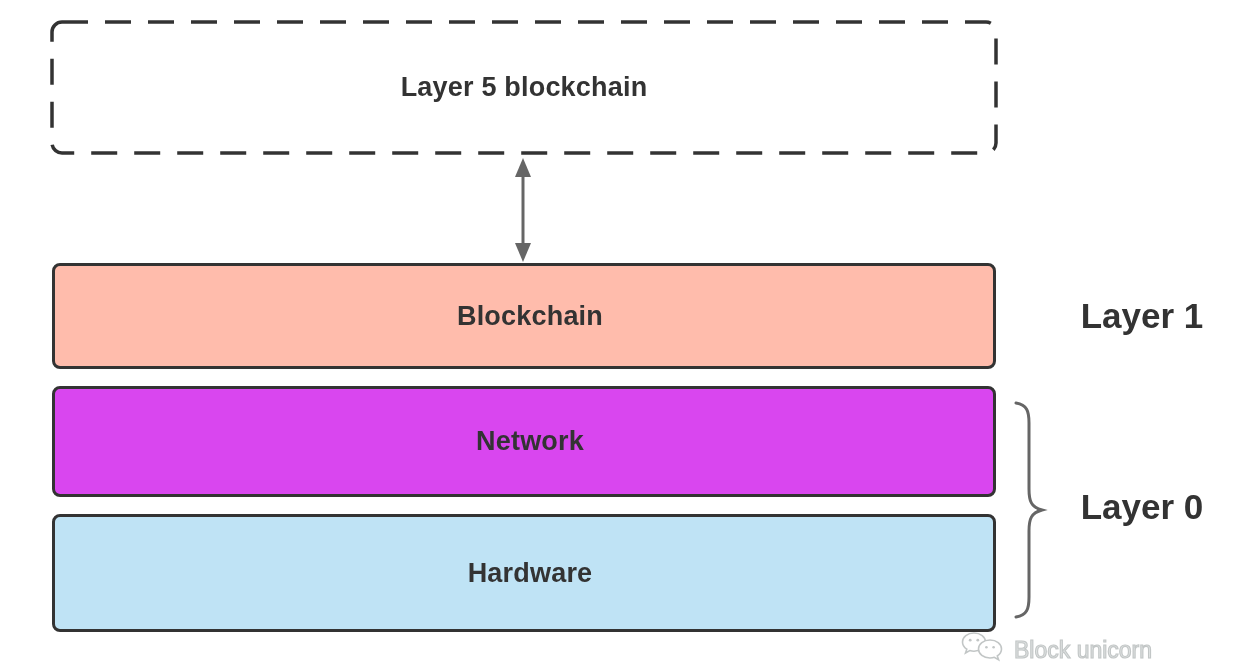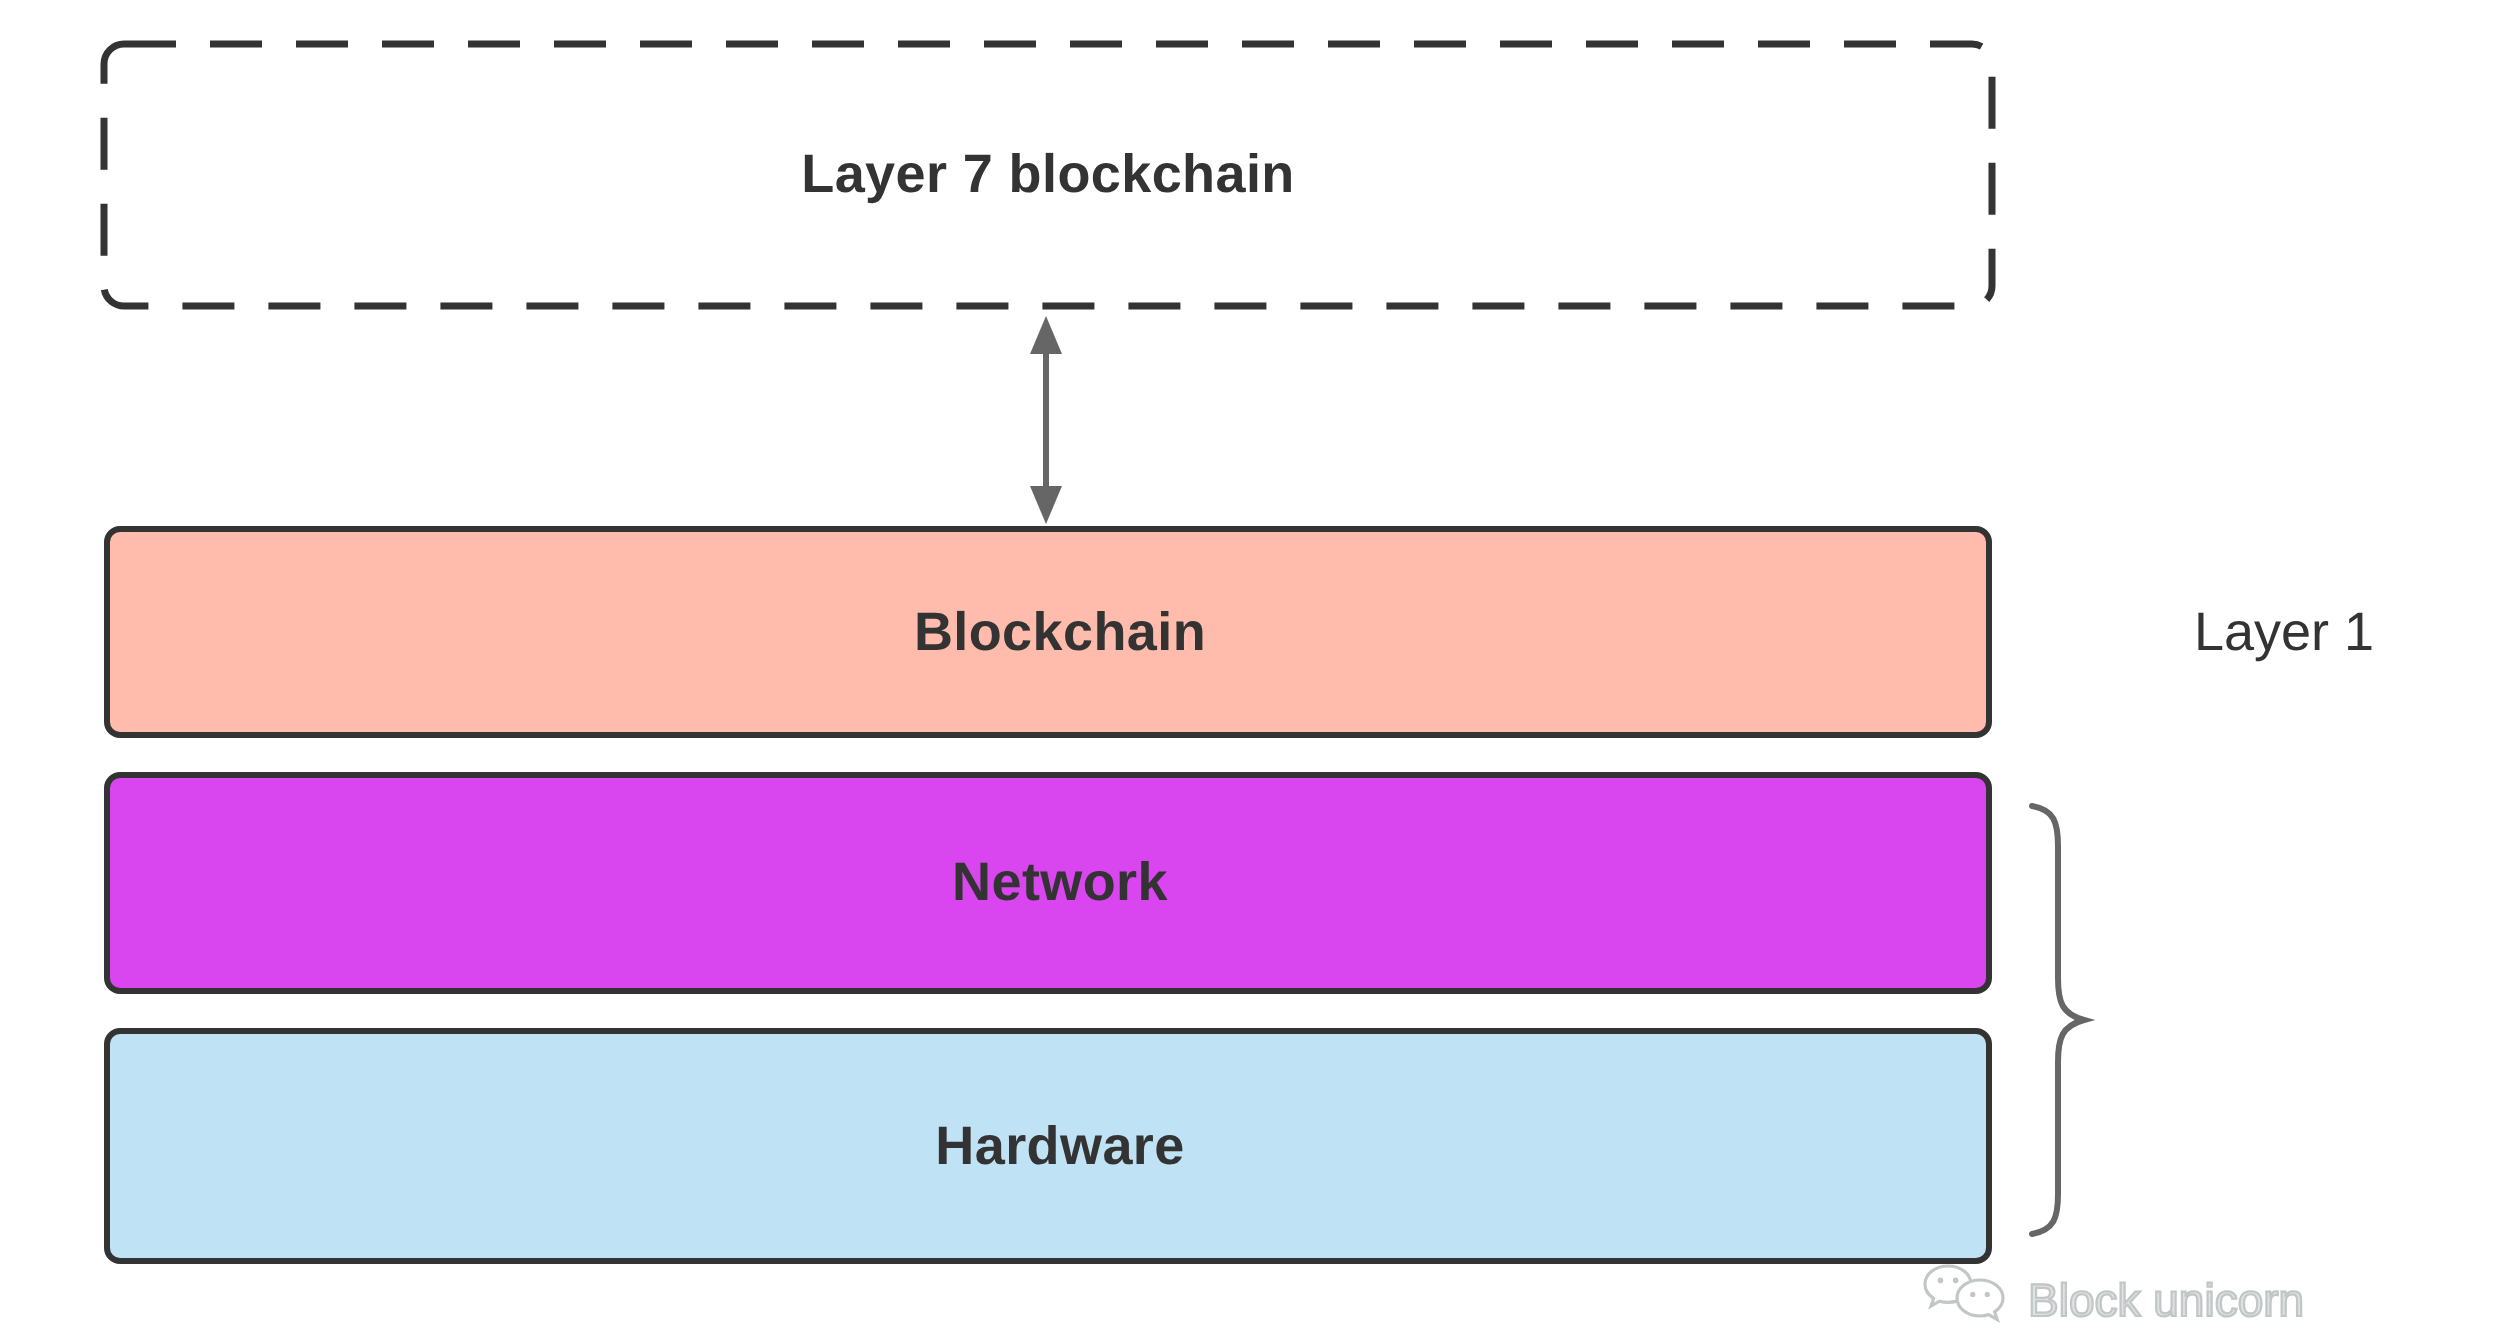--- a/index.html
+++ b/index.html
@@ -40,22 +40,22 @@
   .network-box    { left: 52px; top: 386px; width: 944px; height: 111px; }
   .hardware-box   { left: 52px; top: 514px; width: 944px; height: 118px; }
   .arrow-wrap { position: absolute; left: 508px; top: 157px; width: 30px; height: 106px; }
   .brace-wrap { position: absolute; left: 1012px; top: 401px; width: 36px; height: 218px; }
   .side-label {
     position: absolute;
     width: 200px; height: 106px;
     display: flex;
     align-items: center;
     justify-content: center;
-    font-size: 27px;
-    font-weight: normal;
+    font-size: 35px;
+    font-weight: bold;
     color: #333333;
   }
   .side-label-layer1 { left: 1042px; top: 263px; }
   .side-label-layer0 { left: 1042px; top: 454px; }
   .watermark {
     position: absolute;
     left: 960px; top: 628px;
     display: flex;
     align-items: center;
     gap: 8px;
@@ -71,21 +71,21 @@
 </style>
 </head>
 <body>
 
 <div class="canvas">
 
   <div class="dashed-box">
     <svg width="948" height="135" viewBox="0 0 948 135">
       <rect x="2" y="2" width="944" height="131" rx="10" ry="10" fill="none" stroke="#333333" stroke-width="3.5" stroke-dasharray="26 17"></rect>
     </svg>
-    <span class="box-label">Layer 7 blockchain</span>
+    <span class="box-label">Layer 5 blockchain</span>
   </div>
 
   <div class="arrow-wrap">
     <svg width="30" height="106" viewBox="0 0 30 106">
       <line x1="15" y1="16" x2="15" y2="90" stroke="#666666" stroke-width="3"></line>
       <polygon points="15,1 7,20 23,20" fill="#666666"></polygon>
       <polygon points="15,105 7,86 23,86" fill="#666666"></polygon>
     </svg>
   </div>
 
@@ -101,20 +101,21 @@
     <span class="box-label">Hardware</span>
   </div>
 
   <div class="brace-wrap">
     <svg width="36" height="218" viewBox="0 0 36 218">
       <path d="M4,2 C15,4 17,10 17,22 L17,88 C17,100 19,106 30,109 C19,112 17,118 17,130 L17,196 C17,208 15,214 4,216" fill="none" stroke="#666666" stroke-width="3" stroke-linecap="round"></path>
     </svg>
   </div>
 
   <div class="side-label side-label-layer1">Layer 1</div>
+  <div class="side-label side-label-layer0">Layer 0</div>
 
   <div class="watermark">
     <span>
       <svg width="46" height="40" viewBox="0 0 46 40">
         <g fill="#ffffff" stroke="#c2c6c6" stroke-width="1.6">
           <path d="M14,5 C7.5,5 2.5,9 2.5,14 C2.5,17 4.2,19.5 6.8,21.2 L5.5,25 L9.8,22.6 C11.1,23 12.5,23.2 14,23.2 C20.5,23.2 25.5,19.2 25.5,14.1 C25.5,9 20.5,5 14,5 Z"></path>
           <path d="M30,12 C23.5,12 18.5,16 18.5,21 C18.5,26 23.5,30 30,30 C31.5,30 33,29.8 34.3,29.3 L38.6,31.8 L37.3,27.9 C39.9,26.2 41.5,23.8 41.5,21 C41.5,16 36.5,12 30,12 Z"></path>
         </g>
         <g fill="#c2c6c6">
           <circle cx="10.2" cy="12.2" r="1.4"></circle>

